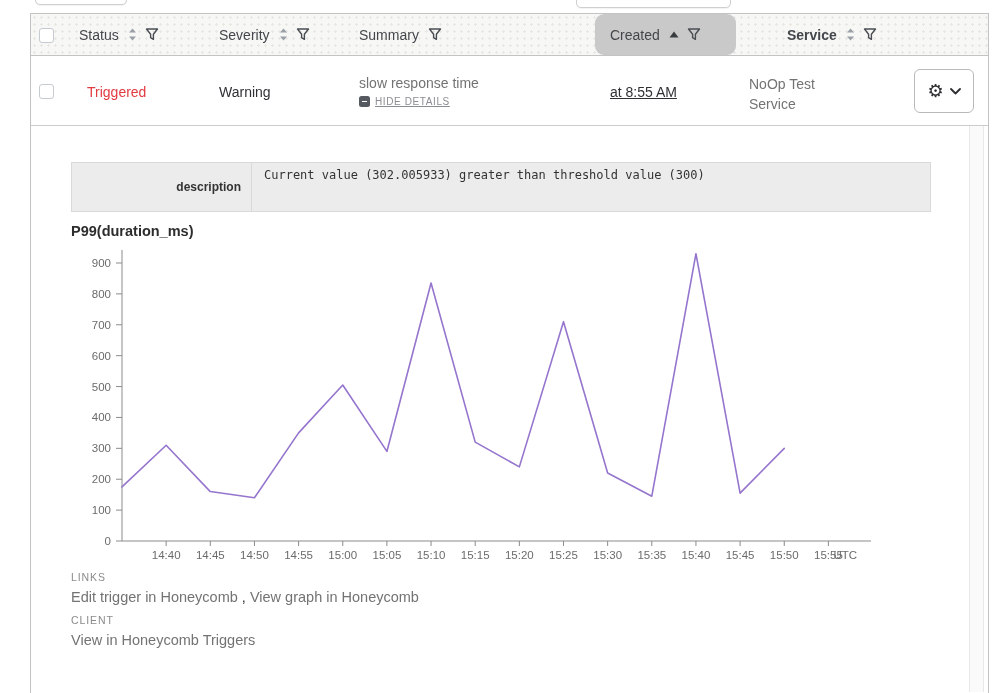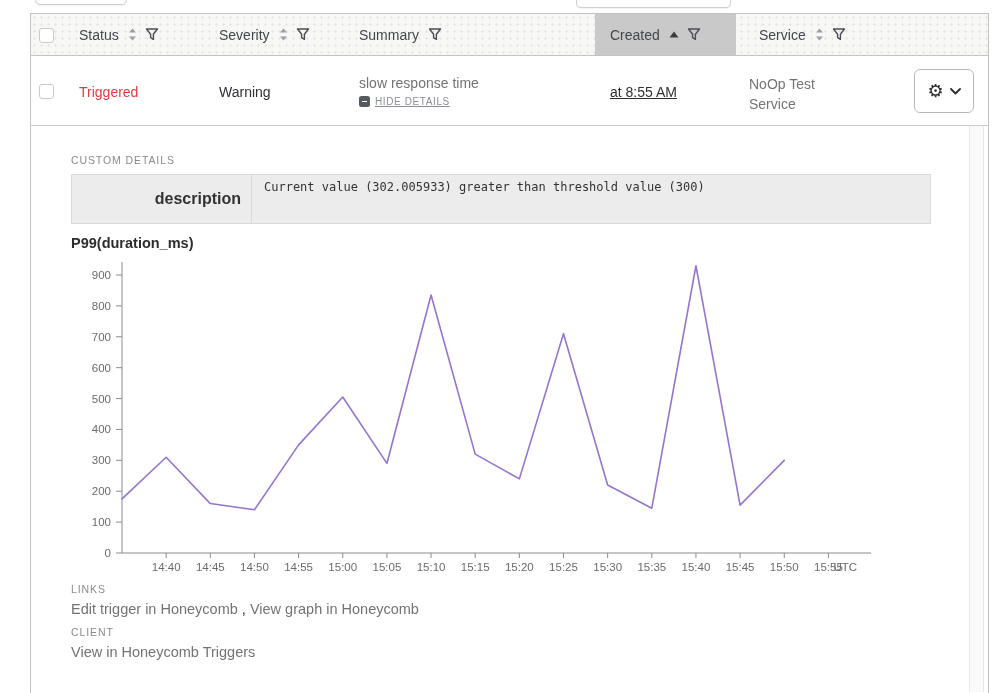--- a/index.html
+++ b/index.html
@@ -14,21 +14,21 @@
   .top-btn.right { left:576px; top:-18px; width:155px; height:26px; }
 
   
   .alert-table { position:absolute; left:30px; top:13px; width:959px; height:680px;
                  border:1px solid #c3c3c3; border-bottom:none; background:#fff; }
   .thead { position:relative; height:42px; background:#f7f7f6; border-bottom:1px solid #c3c3c3;
            background-image:radial-gradient(#e9e7e3 1px, transparent 1.2px); background-size:7px 7px; }
   .hcell { position:absolute; top:0; height:100%; display:flex; align-items:center;
            font-size:14px; color:#43474b; }
   .hcell .lbl { margin-right:9px; }
-  .hcell.created { background:#c9c9c9; }
+  .hcell.created { background:#c9c9c9;border-radius:9px; }
   .sort-icon, .funnel-icon { display:inline-flex; align-items:center; }
   .sort-icon { margin-right:8px; }
 
   .trow { position:relative; height:70px; background:#fff; border-bottom:1px solid #cccccc; }
   .cell { position:absolute; font-size:14px; }
   .checkbox { position:absolute; width:15px; height:15px; border:1px solid #c6cbd1;
               border-radius:3px; background:#fff; }
   .thead .checkbox { left:8px; top:14px; }
   .trow  .checkbox { left:8px; top:28px; }
 
@@ -50,21 +50,21 @@
   
   .expanded { position:relative; background:#fff; height:566px; padding:28px 0 0 40px; }
   .scroll-track { position:absolute; top:0; bottom:0; right:4px; width:15px; background:#fafafa;
                   border-left:1px solid #e8e8e8; border-right:1px solid #e8e8e8; }
 
   .sec-label { font-size:10.5px; letter-spacing:.9px; color:#8b8b8b; }
 
   .details-table { margin-top:8px; width:860px; min-height:50px; display:flex;
                    background:#ececec; border:1px solid #d9d9d9; }
   .dt-key { width:180px; border-right:1px solid #d9d9d9; display:flex; align-items:center;
-            justify-content:flex-end; padding-right:10px; font-size:16px; font-weight:bold; color:#333; }
+            justify-content:flex-end; padding-right:10px; font-size:12px; font-weight:bold; color:#333; }
   .dt-val { flex:1; padding:5px 12px; font-family:"DejaVu Sans Mono", monospace;
             font-size:12px; color:#333; }
 
   .images-label { margin-top:14px; }
   .chart-title { margin-top:11px; font-size:14.5px; font-weight:bold; color:#2d2d2d; }
   #chart-svg { display:block; margin-top:2px; }
 
   .links-label { margin-top:8px; }
   .links-line, .client-line { margin-top:6px; font-size:14.5px; }
   .links-sep { color:#2f3033; }
@@ -129,39 +129,39 @@
               <path d="M5 0.5 L9.5 6.5 H0.5 Z" fill="#3a3d40"></path>
             </svg>
         </span>
         <span class="funnel-icon">
           <svg width="14" height="13" viewBox="0 0 14 13">
               <path d="M1.5 1 H12.5 L8.4 6.2 V11.4 L5.6 9.7 V6.2 Z" fill="none" stroke="#4a4e53" stroke-width="1.4" stroke-linejoin="round"></path>
             </svg>
         </span>
       </div>
 
-      <div class="hcell" style="left:728px;">
+      <div class="hcell" style="left:756px;font-weight:bold;">
         <span class="lbl">Service</span>
         <span class="sort-icon">
           <svg width="9" height="13" viewBox="0 0 9 13">
               <path d="M4.5 0.5 L8 4.5 H1 Z" fill="#9aa0a6"></path>
               <path d="M4.5 12.5 L1 8.5 H8 Z" fill="#9aa0a6"></path>
             </svg>
         </span>
         <span class="funnel-icon">
           <svg width="14" height="13" viewBox="0 0 14 13">
               <path d="M1.5 1 H12.5 L8.4 6.2 V11.4 L5.6 9.7 V6.2 Z" fill="none" stroke="#4a4e53" stroke-width="1.4" stroke-linejoin="round"></path>
             </svg>
         </span>
       </div>
     </div>
 
     <div class="trow">
       <div class="checkbox"></div>
-      <div class="cell status-triggered" style="left:48px; top:28px;text-align:center;">Triggered</div>
+      <div class="cell status-triggered" style="left:56px; top:28px;text-align:center;">Triggered</div>
       <div class="cell" style="left:188px; top:28px;">Warning</div>
 
       <div class="cell" style="left:328px; top:19px;">
         <a class="link">slow response time</a>
         <div class="hide-details">
           <span class="minus-sq"></span>
           <span>HIDE DETAILS</span>
         </div>
       </div>
 
@@ -175,21 +175,20 @@
         <span class="gear-glyph">⚙</span>
         <svg width="11" height="7" viewBox="0 0 11 7">
             <path d="M1 1 L5.5 5.5 L10 1" fill="none" stroke="#2c2e30" stroke-width="1.8" stroke-linecap="round" stroke-linejoin="round"></path>
           </svg>
       </div>
     </div>
 
     <div class="expanded">
       <div class="scroll-track"></div>
 
-      <div class="sec-label">CUSTOM DETAILS</div>
 
       <div class="details-table">
         <div class="dt-key">description</div>
         <div class="dt-val">Current value (302.005933) greater than threshold value (300)</div>
       </div>
 
 
       <div class="chart-title">P99(duration_ms)</div>
       <svg id="chart-svg" width="800" height="322">
           <line x1="51" y1="9" x2="51" y2="300" stroke="#8b8b8b" stroke-width="1"></line>

